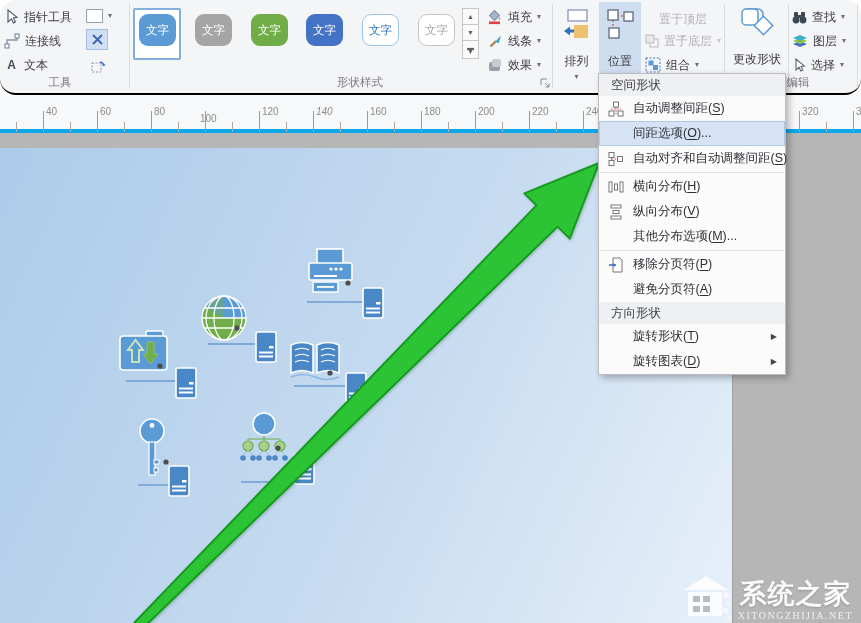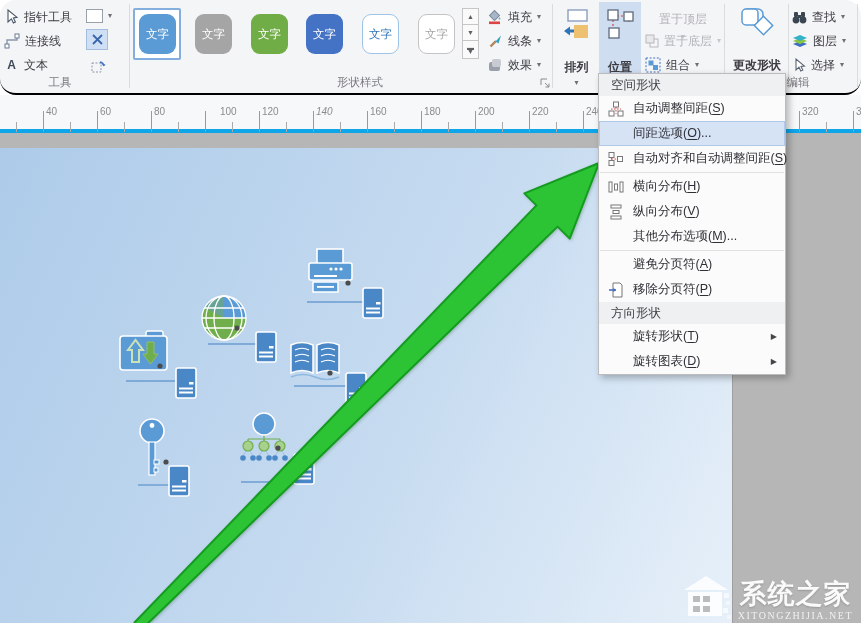--- a/index.html
+++ b/index.html
@@ -11,25 +11,25 @@
   #ribbon { position:absolute; left:0; top:0; width:861px; height:95px; background:#f4f5f7; border-bottom:2px solid #000000; z-index:10;border-radius:16px; }
   .vsep { position:absolute; top:4px; height:84px; width:1px; background:#dadbdd; }
   .grp-label { position:absolute; top:75px; font-size:11.5px; color:#7a7a80; text-align:center; }
   .rrow { position:absolute; height:22px; display:flex; align-items:center; gap:5px; cursor:default; }
   .rrow .lbl { white-space:nowrap; }
   .caret { font-size:8px; color:#6f6f74; line-height:1; }
   .disabled .lbl { color:#b2b2b8; }
   .disabled .caret { color:#c6c6cc; }
   .bigbtn { position:absolute; top:2px; height:90px; display:flex; flex-direction:column; align-items:center; justify-content:flex-start; padding-top:6px; gap:3px; cursor:default; }
   .bigbtn.active { background:#cfddf1; }
-  .bigbtn .lbl { margin-top:16px;font-weight:bold; }
+  .bigbtn .lbl { margin-top:10px; }
 
   
   .gal-frame { position:absolute; left:133px; top:8px; width:48px; height:52px; border:2px solid #83aede; background:#fff; border-radius:2px; }
-  .gbtn { position:absolute; top:14px; width:37px; height:40px; border-radius:9px; display:flex; align-items:center; justify-content:center; font-size:11.5px; cursor:default; }
+  .gbtn { position:absolute; top:14px; width:37px; height:32px; border-radius:9px; display:flex; align-items:center; justify-content:center; font-size:11.5px; cursor:default; }
   .g-blue { background:#5b9bd5; color:#fff; }
   .g-gray { background:#a5a5a5; color:#fff; }
   .g-green { background:#70ad47; color:#fff; }
   .g-dkblue { background:#4472c4; color:#fff; }
   .g-out-blue { background:#fff; border:1px solid #9dc3e6; color:#2e75b6; }
   .g-out-gray { background:#fff; border:1px solid #c4c4c4; color:#a6a6a6; }
   .scrollcol { position:absolute; left:462px; top:9px; width:17px; }
   .scr { width:17px; height:17px; border:1px solid #c6c6c6; background:#fafafa; display:flex; align-items:center; justify-content:center; font-size:7px; color:#5f5f64; margin-top:-1px; }
   .dlg-launch { position:absolute; left:539px; top:77px; width:12px; height:12px; cursor:default; }
 
@@ -258,21 +258,21 @@
       <div class="tick-major" style="left: 43px;"></div>
       <div class="tick-num" style="left: 46px;">40</div>
       <div class="tick-minor" style="left: 70px;"></div>
       <div class="tick-major" style="left: 97px;"></div>
       <div class="tick-num" style="left: 100px;">60</div>
       <div class="tick-minor" style="left: 124px;"></div>
       <div class="tick-major" style="left: 151px;"></div>
       <div class="tick-num" style="left: 154px;">80</div>
       <div class="tick-minor" style="left: 178px;"></div>
       <div class="tick-major" style="left: 205px;"></div>
-      <div class="tick-num" style="left: 220px;">100</div>
+      <div class="tick-num" style="left: 200px; margin-top: 7px;">100</div>
       <div class="tick-minor" style="left: 232px;"></div>
       <div class="tick-major" style="left: 259px;"></div>
       <div class="tick-num" style="left: 262px;">120</div>
       <div class="tick-minor" style="left: 286px;"></div>
       <div class="tick-major" style="left: 313px;"></div>
       <div class="tick-num" style="left: 316px; font-style: italic;">140</div>
       <div class="tick-minor" style="left: 340px;"></div>
       <div class="tick-major" style="left: 367px;"></div>
       <div class="tick-num" style="left: 370px;">160</div>
       <div class="tick-minor" style="left: 394px;"></div>
@@ -503,35 +503,35 @@
     </div>
 
     <div class="m-item">
       <span class="mi-ic"></span>
       <span class="mi-label"><span>其他分布选项(</span><u>M</u><span>)...</span></span>
     </div>
 
     <div class="m-sep"></div>
 
     <div class="m-item">
-      <span class="mi-ic"></span>
-      <span class="mi-label"><span>避免分页符(</span><u>A</u><span>)</span></span>
-    </div>
-
-    <div class="m-item">
       <span class="mi-ic">
         <svg width="16" height="16" viewBox="0 0 16 16">
           <path d="M5,1 L12,1 L14,3 L14,15 L5,15 Z" fill="#fff" stroke="#777"></path>
           <path d="M1,8 L8,8" stroke="#4472c4" stroke-width="1.6"></path>
           <polygon points="8,8 5.4,5.8 5.4,10.2" fill="#4472c4"></polygon>
         </svg>
       </span>
       <span class="mi-label"><span>移除分页符(</span><u>P</u><span>)</span></span>
     </div>
 
+    <div class="m-item">
+      <span class="mi-ic"></span>
+      <span class="mi-label"><span>避免分页符(</span><u>A</u><span>)</span></span>
+    </div>
+
     <div class="m-header">方向形状</div>
 
     <div class="m-item">
       <span class="mi-ic"></span>
       <span class="mi-label"><span>旋转形状(</span><u>T</u><span>)</span></span>
       <span class="mi-sub">▶</span>
     </div>
 
     <div class="m-item">
       <span class="mi-ic"></span>

